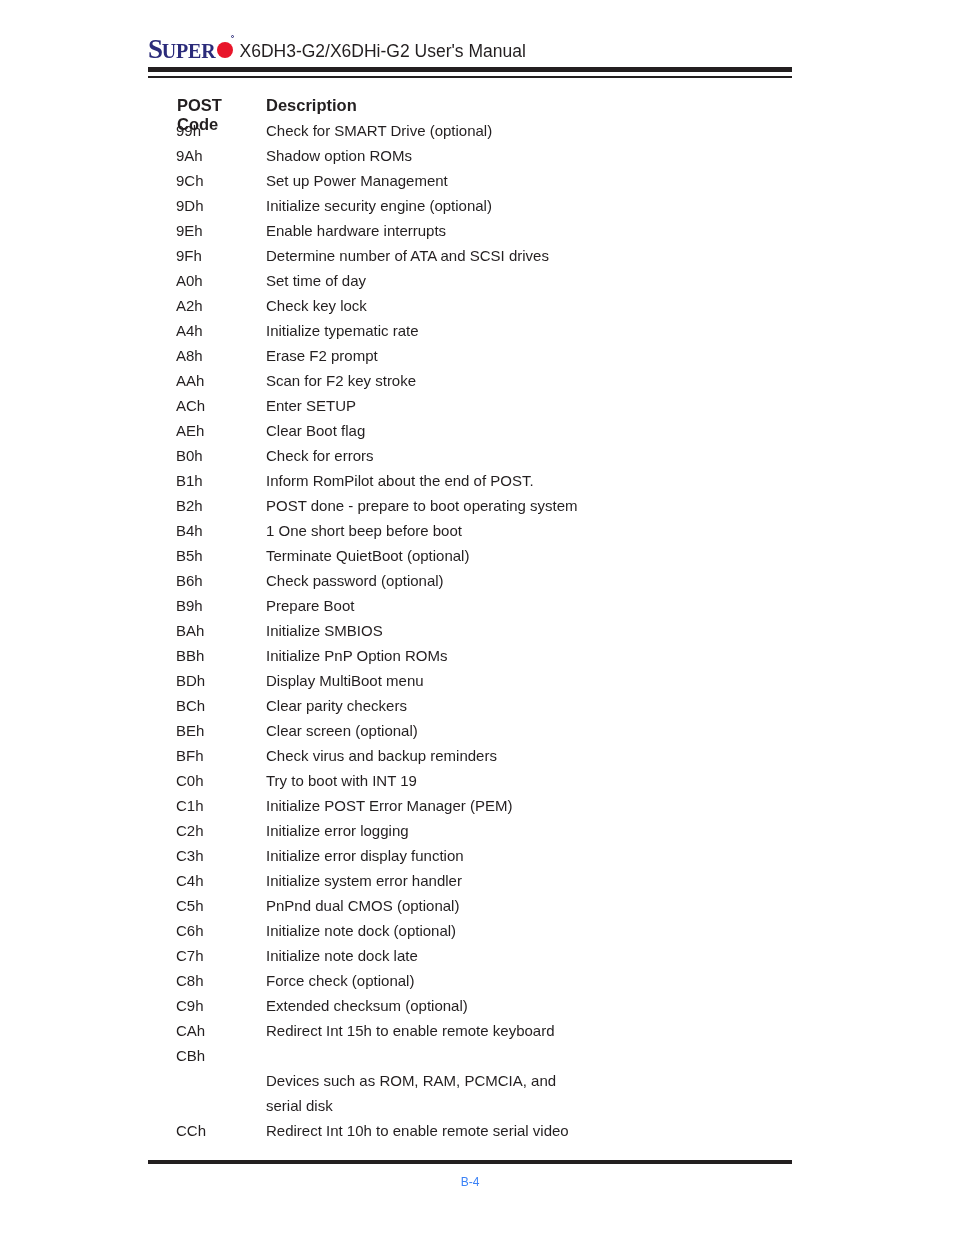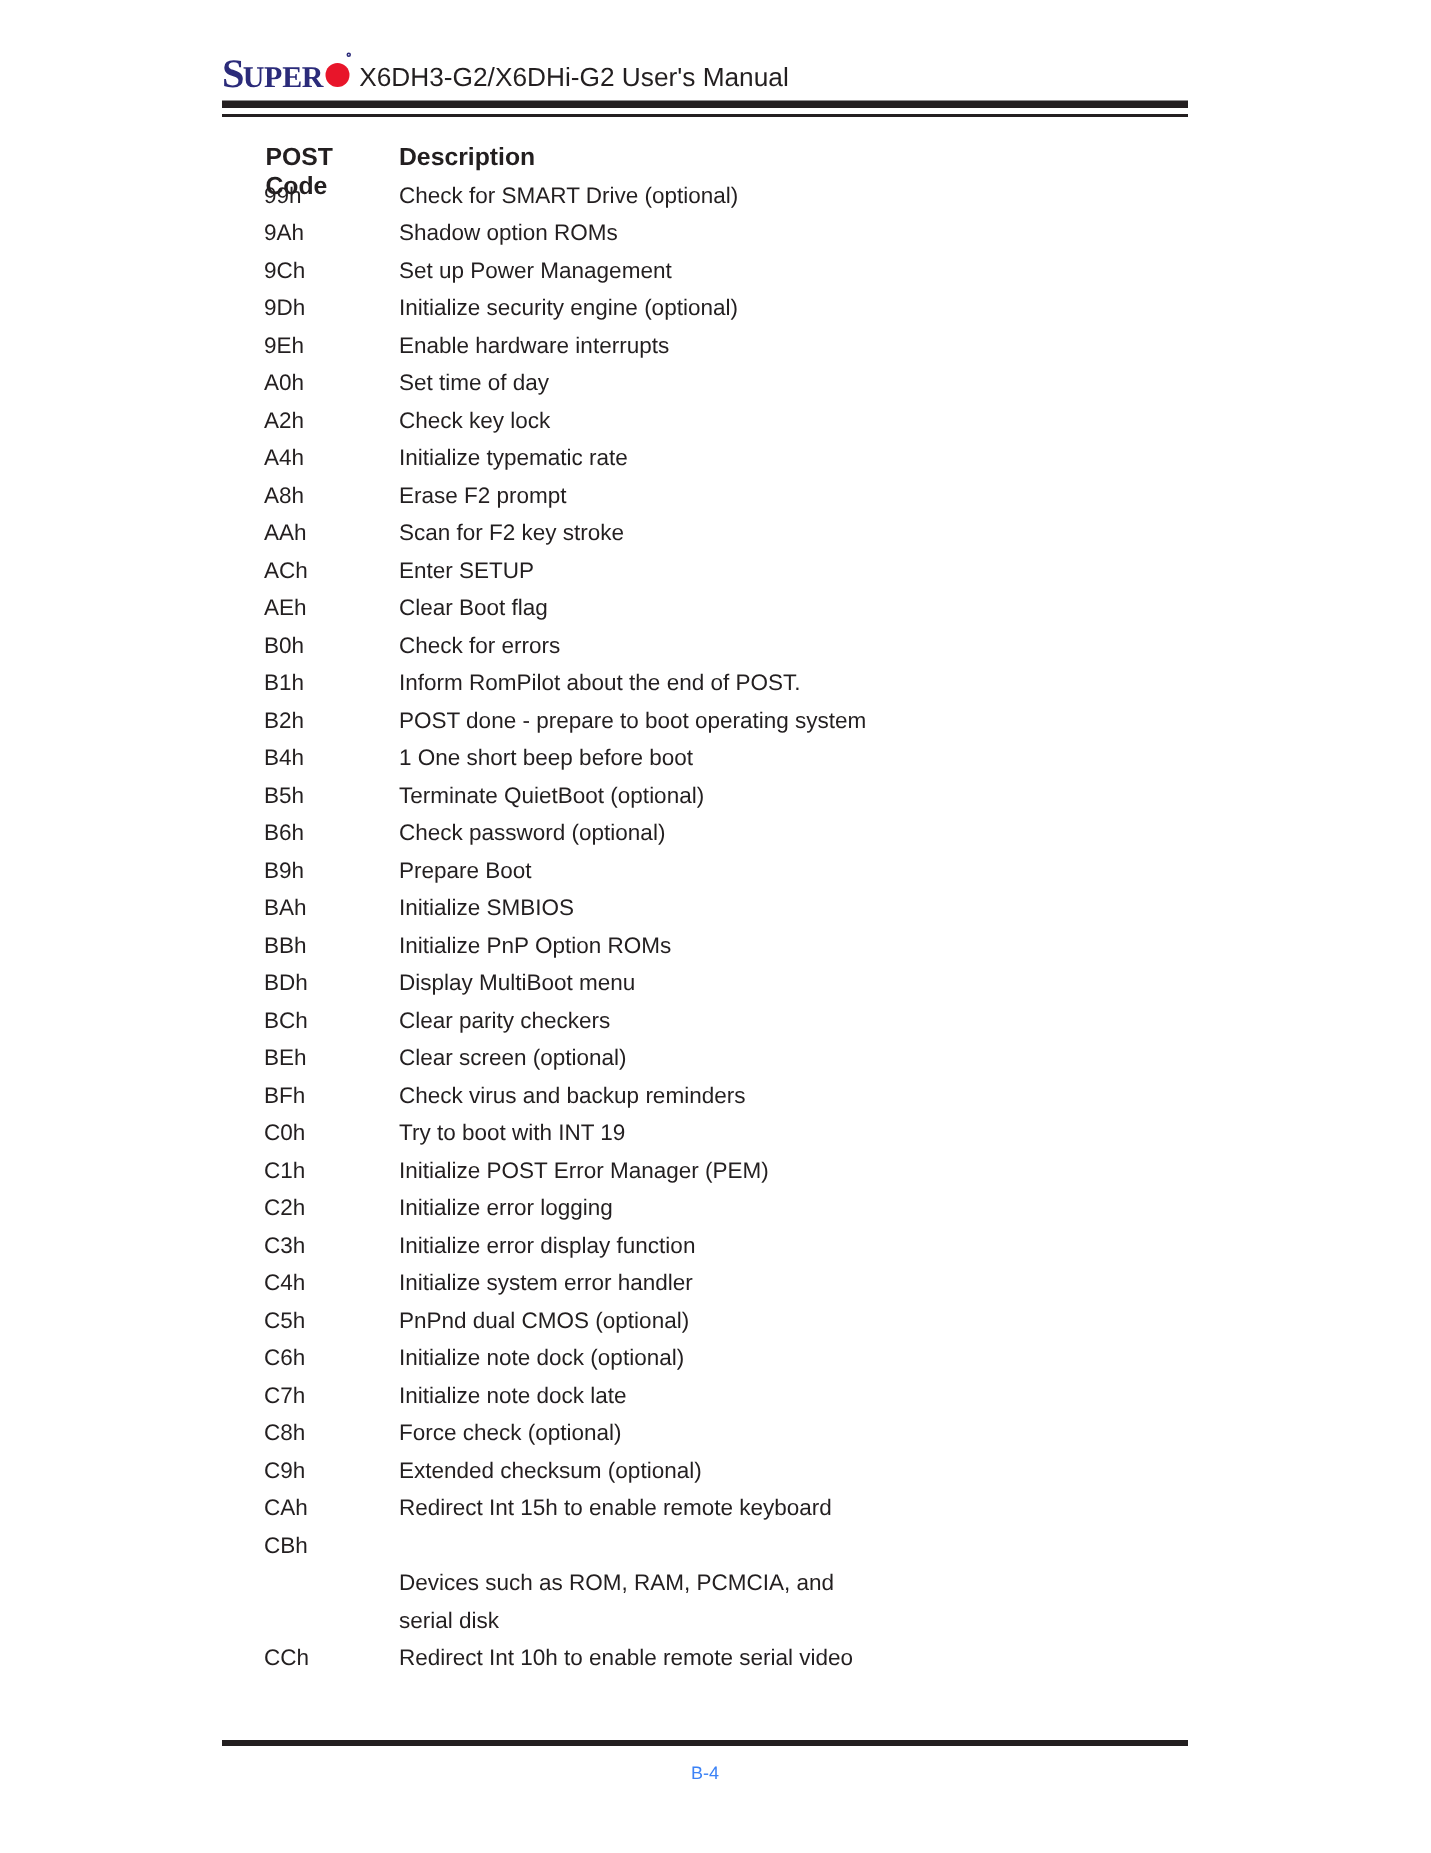--- a/index.html
+++ b/index.html
@@ -211,20 +211,24 @@
         </div>
         <div class="row">
           <div class="code">9Dh</div>
           <div class="desc">Initialize security engine (optional)</div>
         </div>
         <div class="row">
           <div class="code">9Eh</div>
           <div class="desc">Enable hardware interrupts</div>
         </div>
         <div class="row">
+          <div class="code">9Fh</div>
+          <div class="desc">Determine number of ATA and SCSI drives</div>
+        </div>
+        <div class="row">
           <div class="code">A0h</div>
           <div class="desc">Set time of day</div>
         </div>
         <div class="row">
           <div class="code">A2h</div>
           <div class="desc">Check key lock</div>
         </div>
         <div class="row">
           <div class="code">A4h</div>
           <div class="desc">Initialize typematic rate</div>

